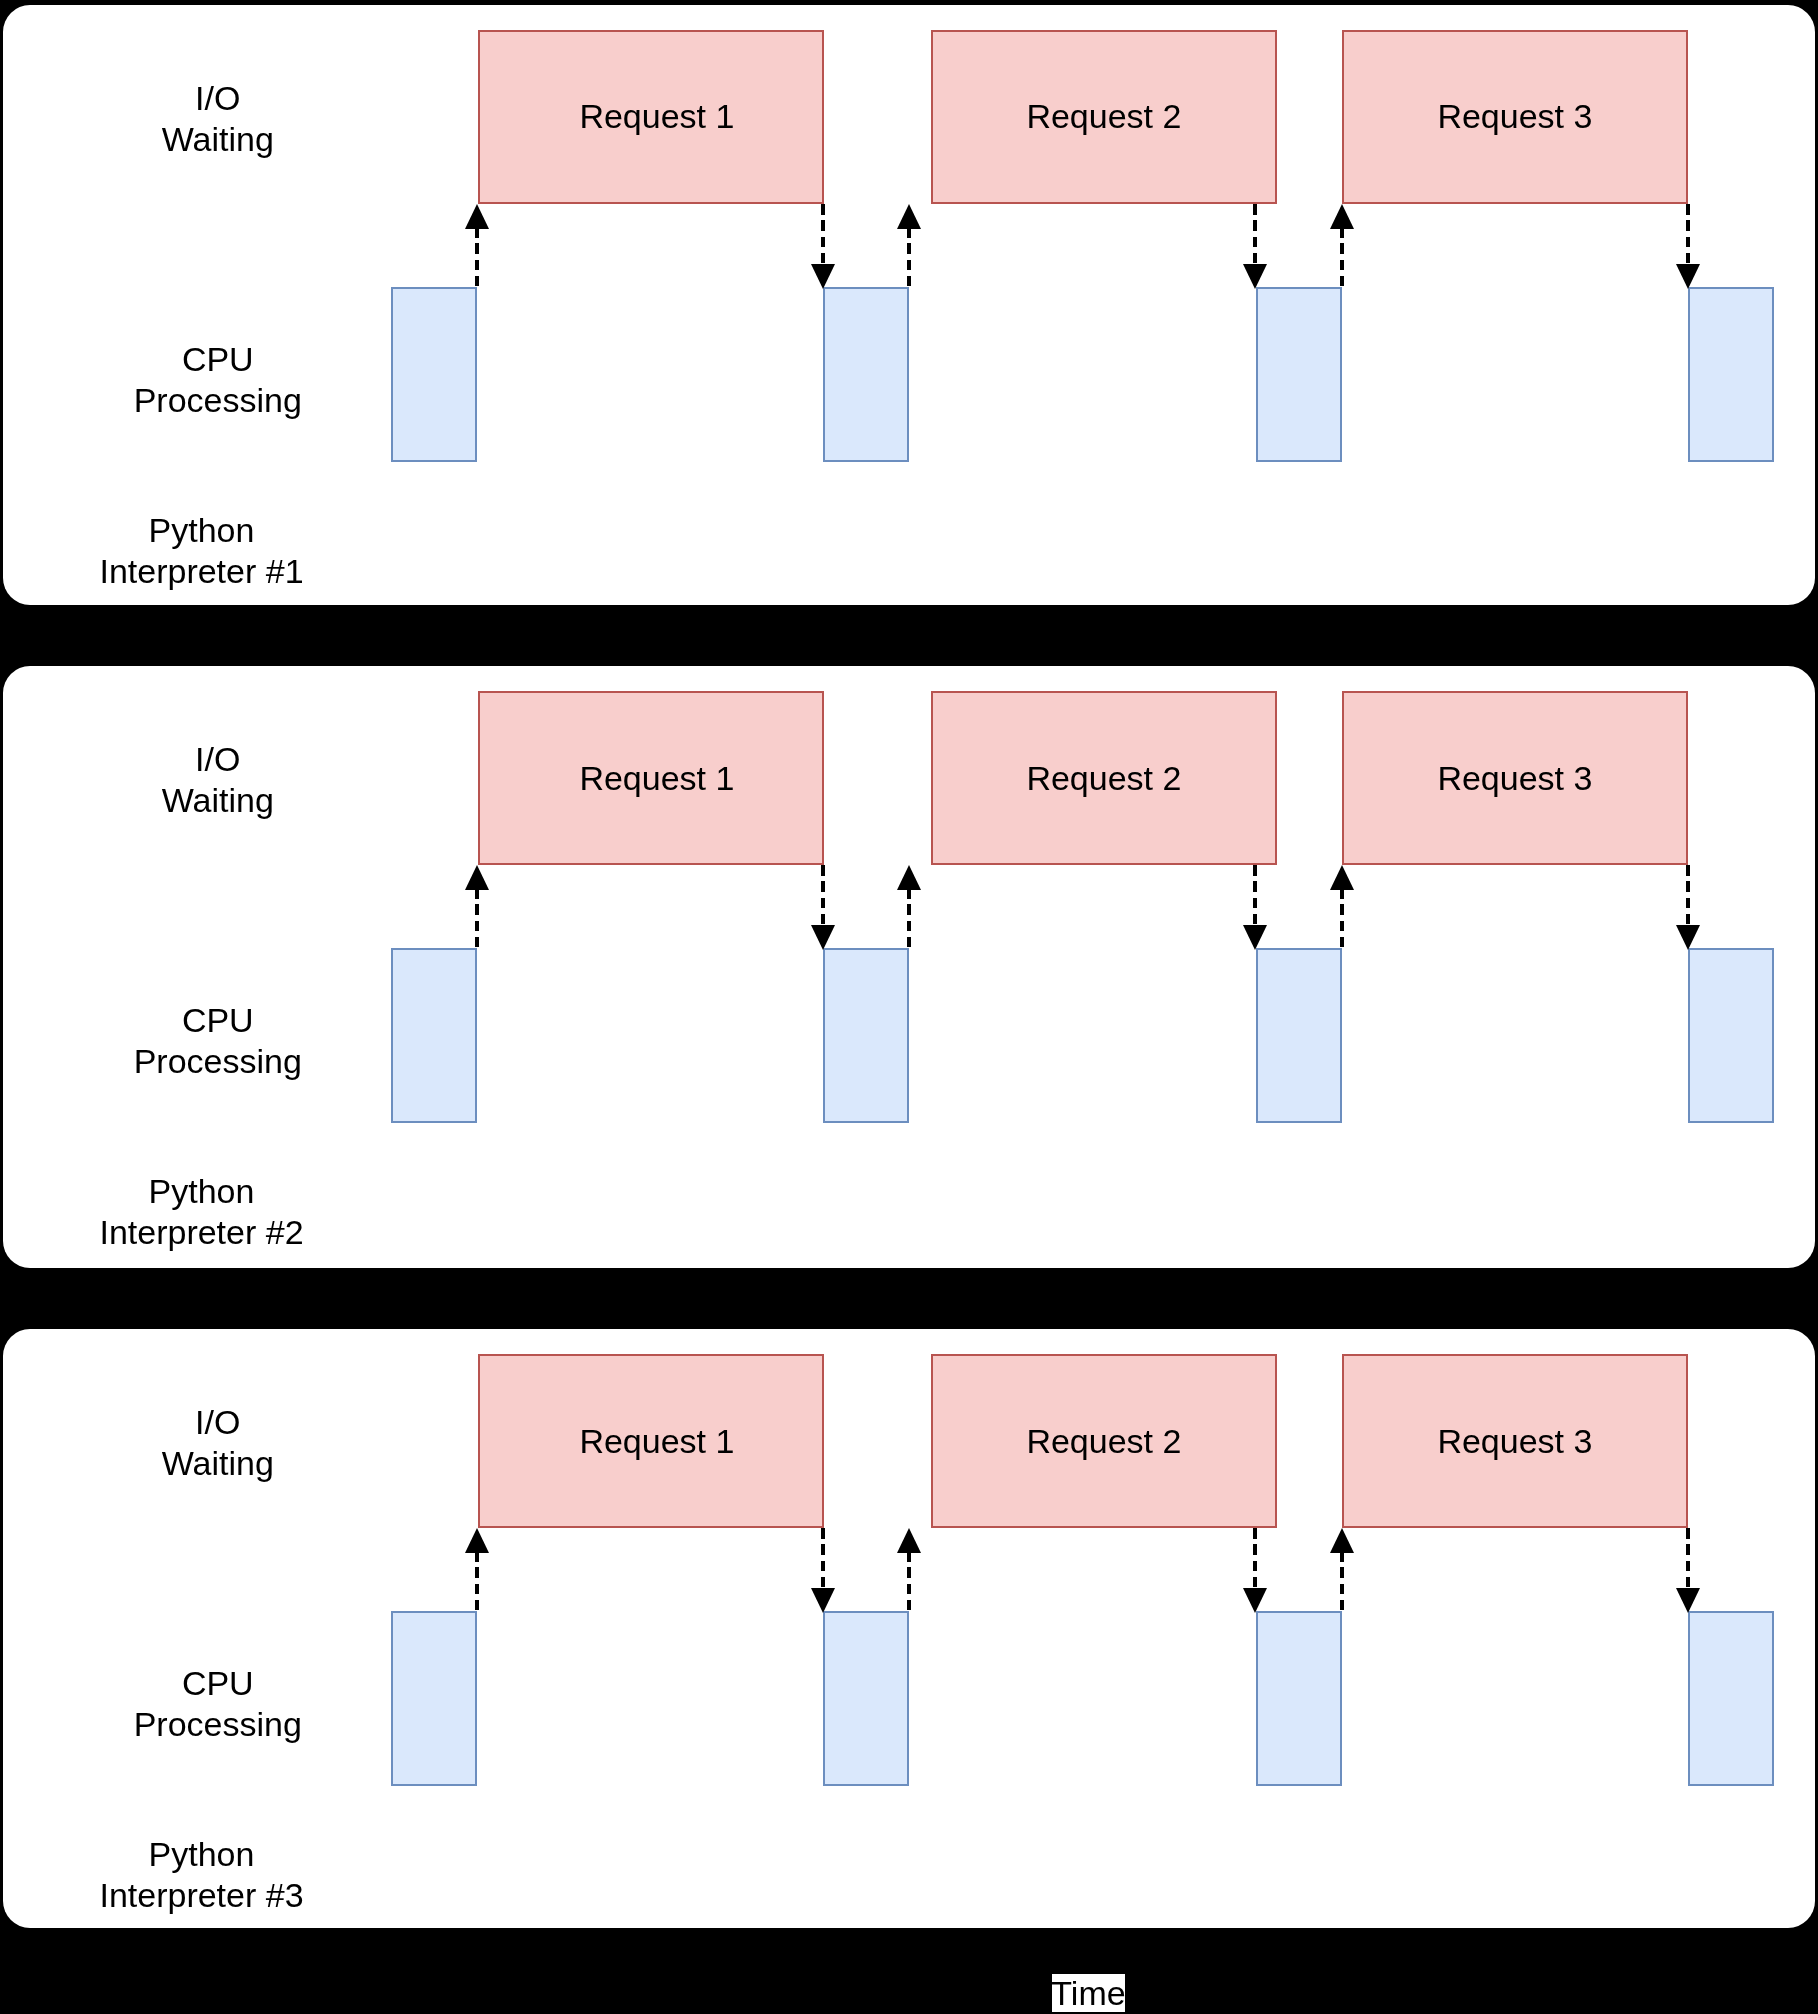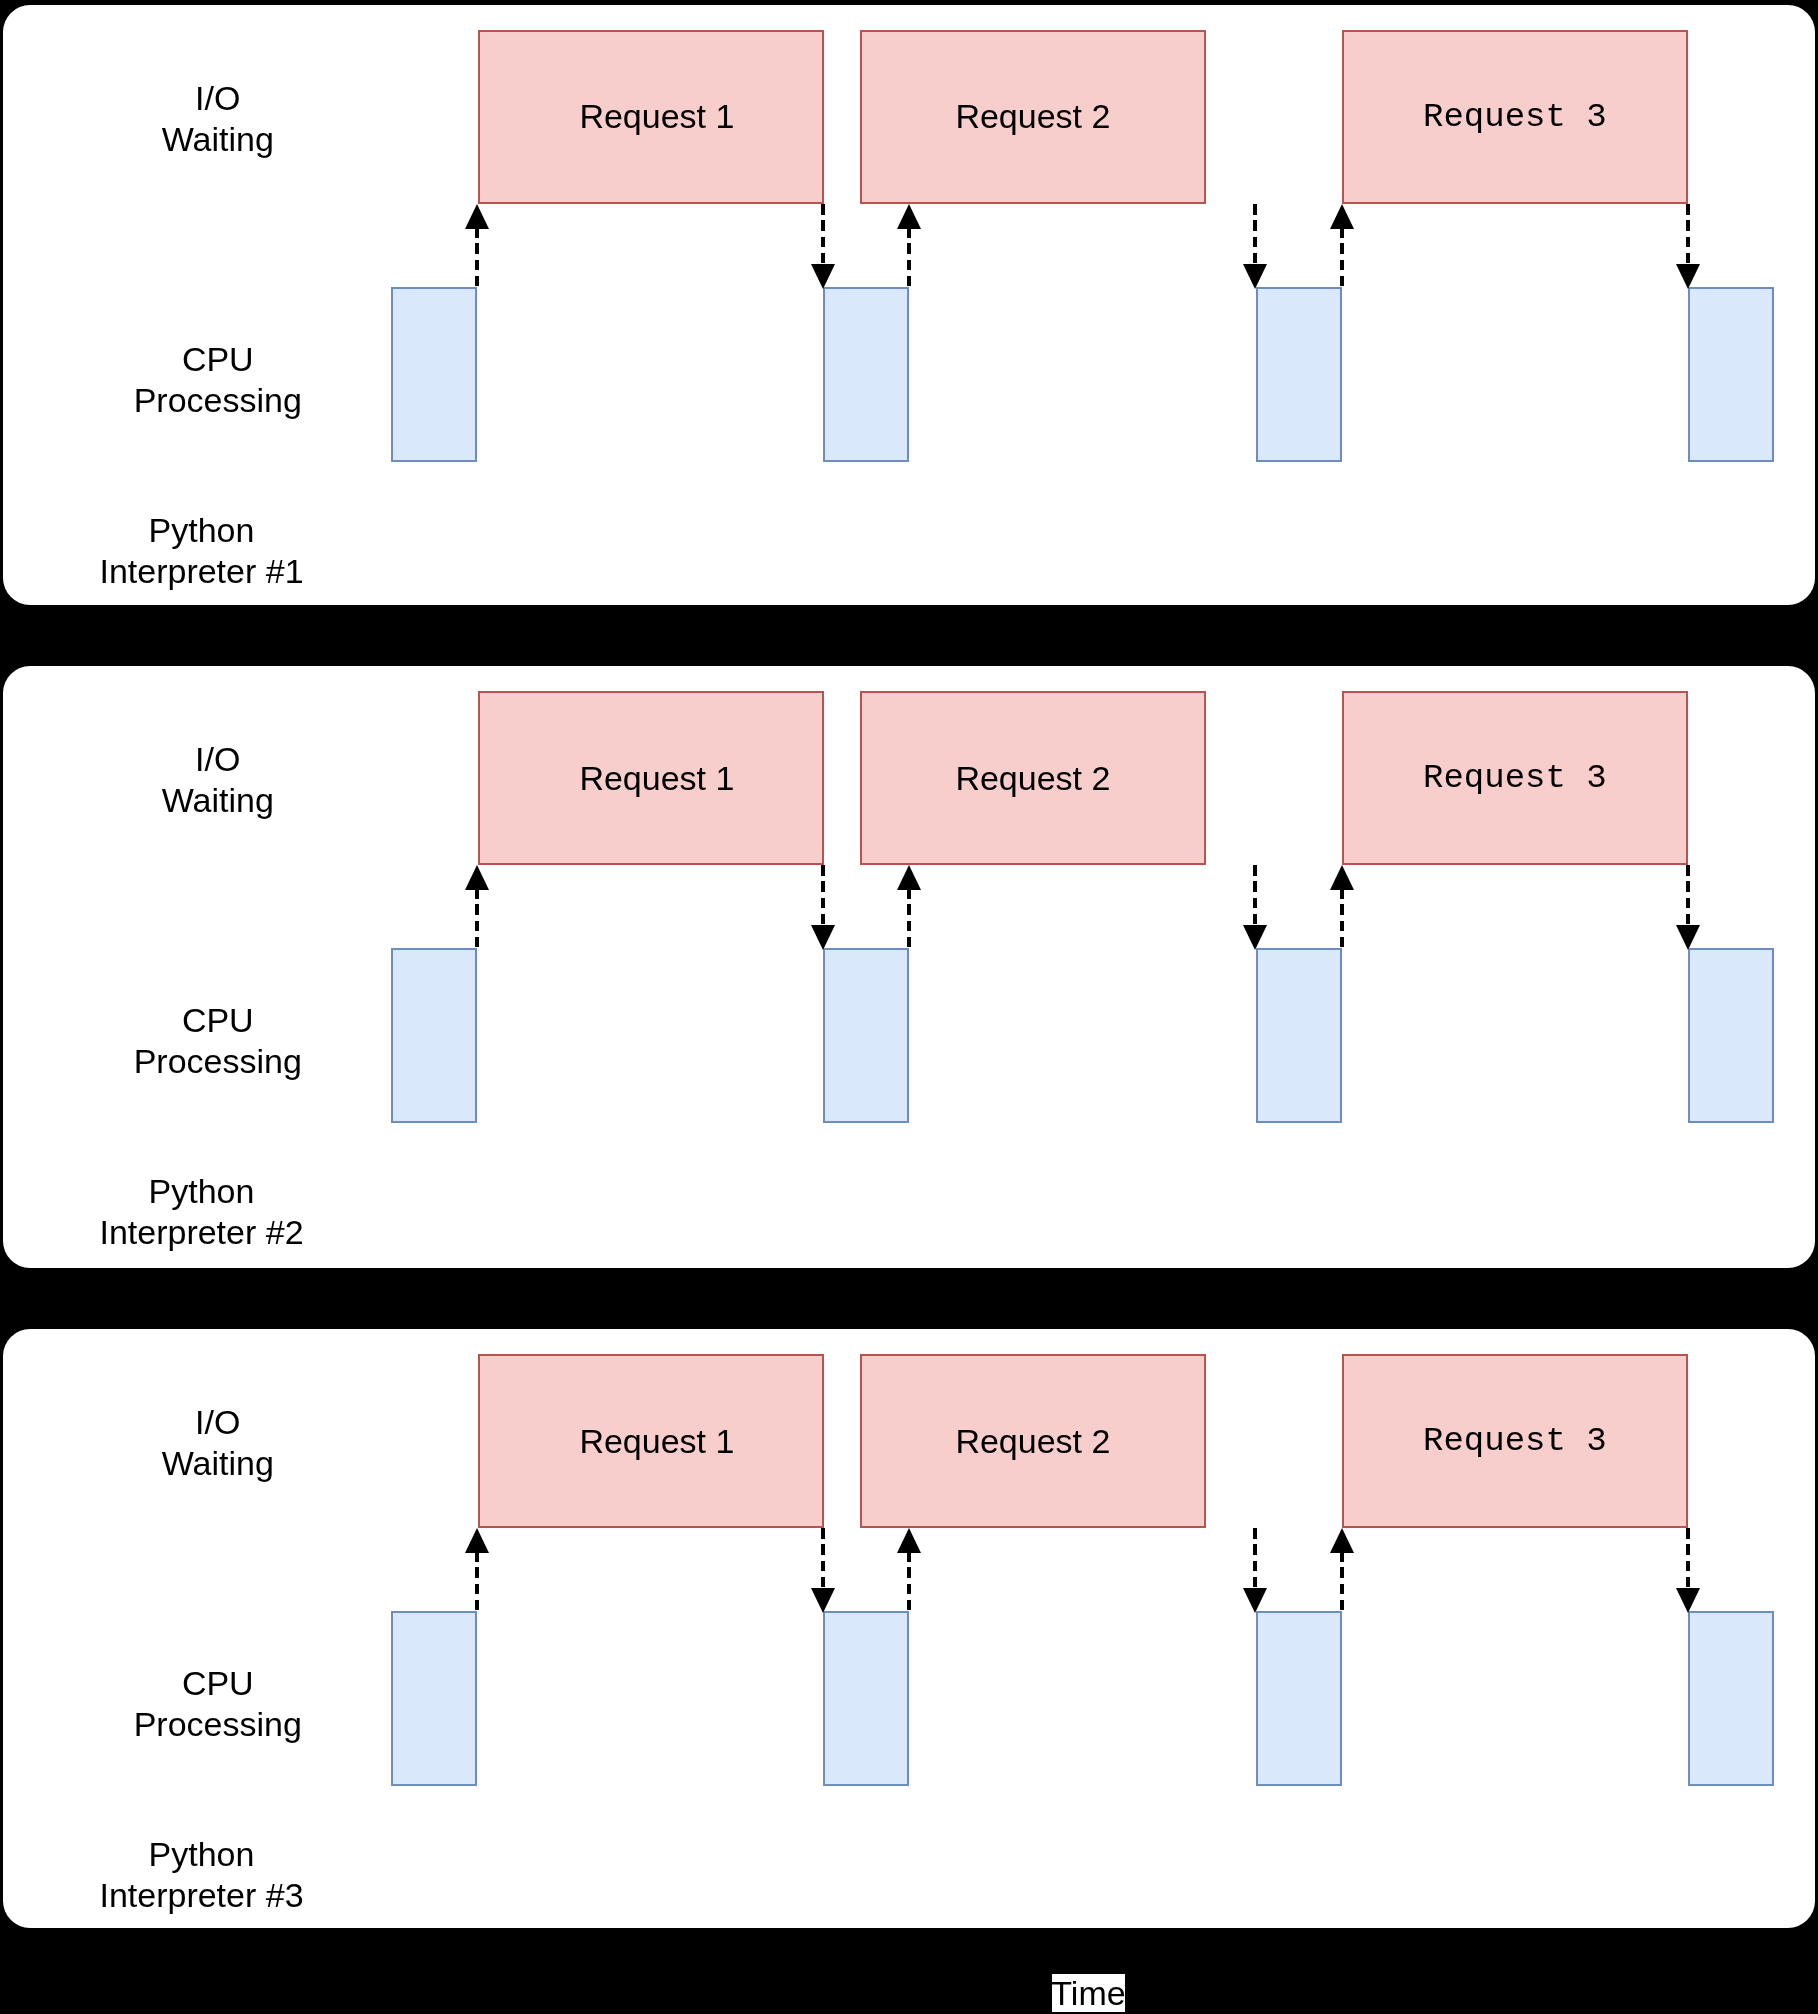--- a/index.html
+++ b/index.html
@@ -52,22 +52,22 @@
     width: 346px;
     height: 174px;
     background: var(--request_fill);
     border: 2.9px solid var(--request_border);
     display: flex;
     align-items: center;
     justify-content: center;
     font-size: 34px;
   }
   .r1 { left: 475px; padding-left: 12px; }
-  .r2 { left: 857px; }
-  .r3 { left: 1339px; font-family: Liberation Mono, monospace; }
+  .r2 { left: 928px; }
+  .r3 { left: 1339px; }
 
   .cpu-box {
     position: absolute;
     top: 282px;
     width: 86px;
     height: 175px;
     background: var(--cpu_fill);
     border: 2.9px solid var(--cpu_border);
   }
   .c1 { left: 388px; }

